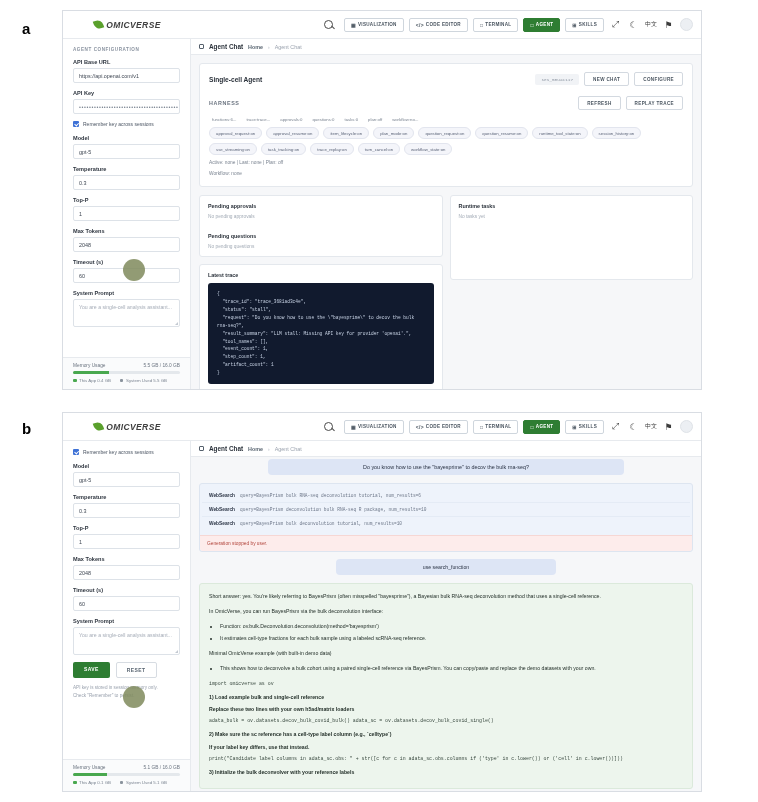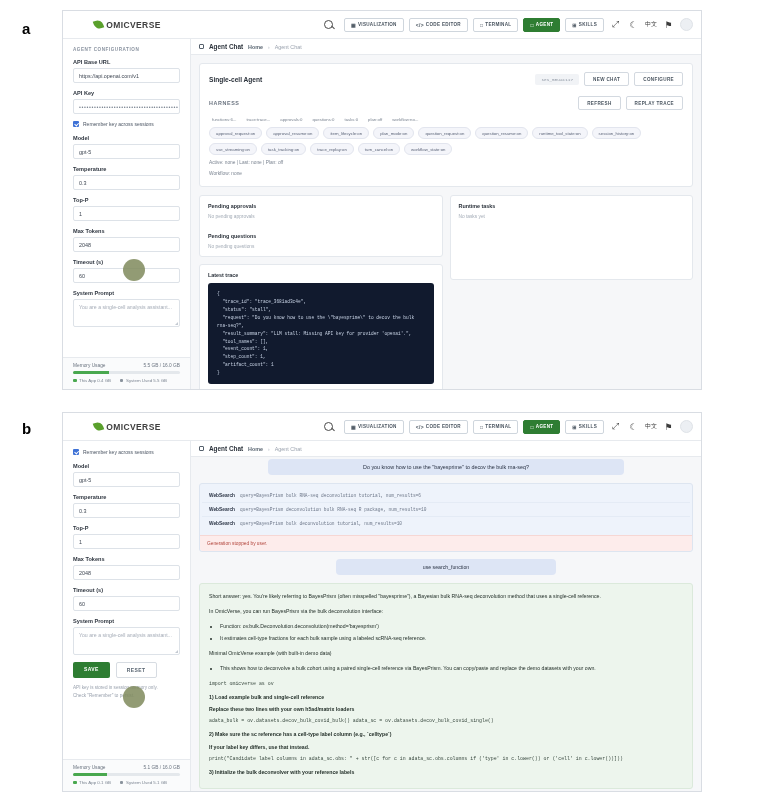--- a/index.html
+++ b/index.html
@@ -41,20 +41,21 @@
     width: 11px; height: 11px; position: relative;
   }
   .leaf::before {
     content: ""; position: absolute; left: 1px; top: 1px;
     width: 9px; height: 9px; background: #5aa02c;
     border-radius: 0 70% 0 70%; transform: rotate(-20deg);
   }
   .brand-text {
     font-size: 8.5px; font-weight: bold; letter-spacing: .4px;
     color: #3f3f3f;
+    font-style: italic;
   }
   .topnav {
     flex: 1; display: flex; align-items: center; justify-content: flex-end;
     gap: 5px; padding-right: 8px;
   }
   .search-icon { width: 12px; height: 12px; position: relative; margin-right: 4px; }
   .search-icon::before {
     content:""; position:absolute; left:1px; top:1px; width:7px; height:7px;
     border:1.3px solid #4a4a4a; border-radius:50%;
   }

